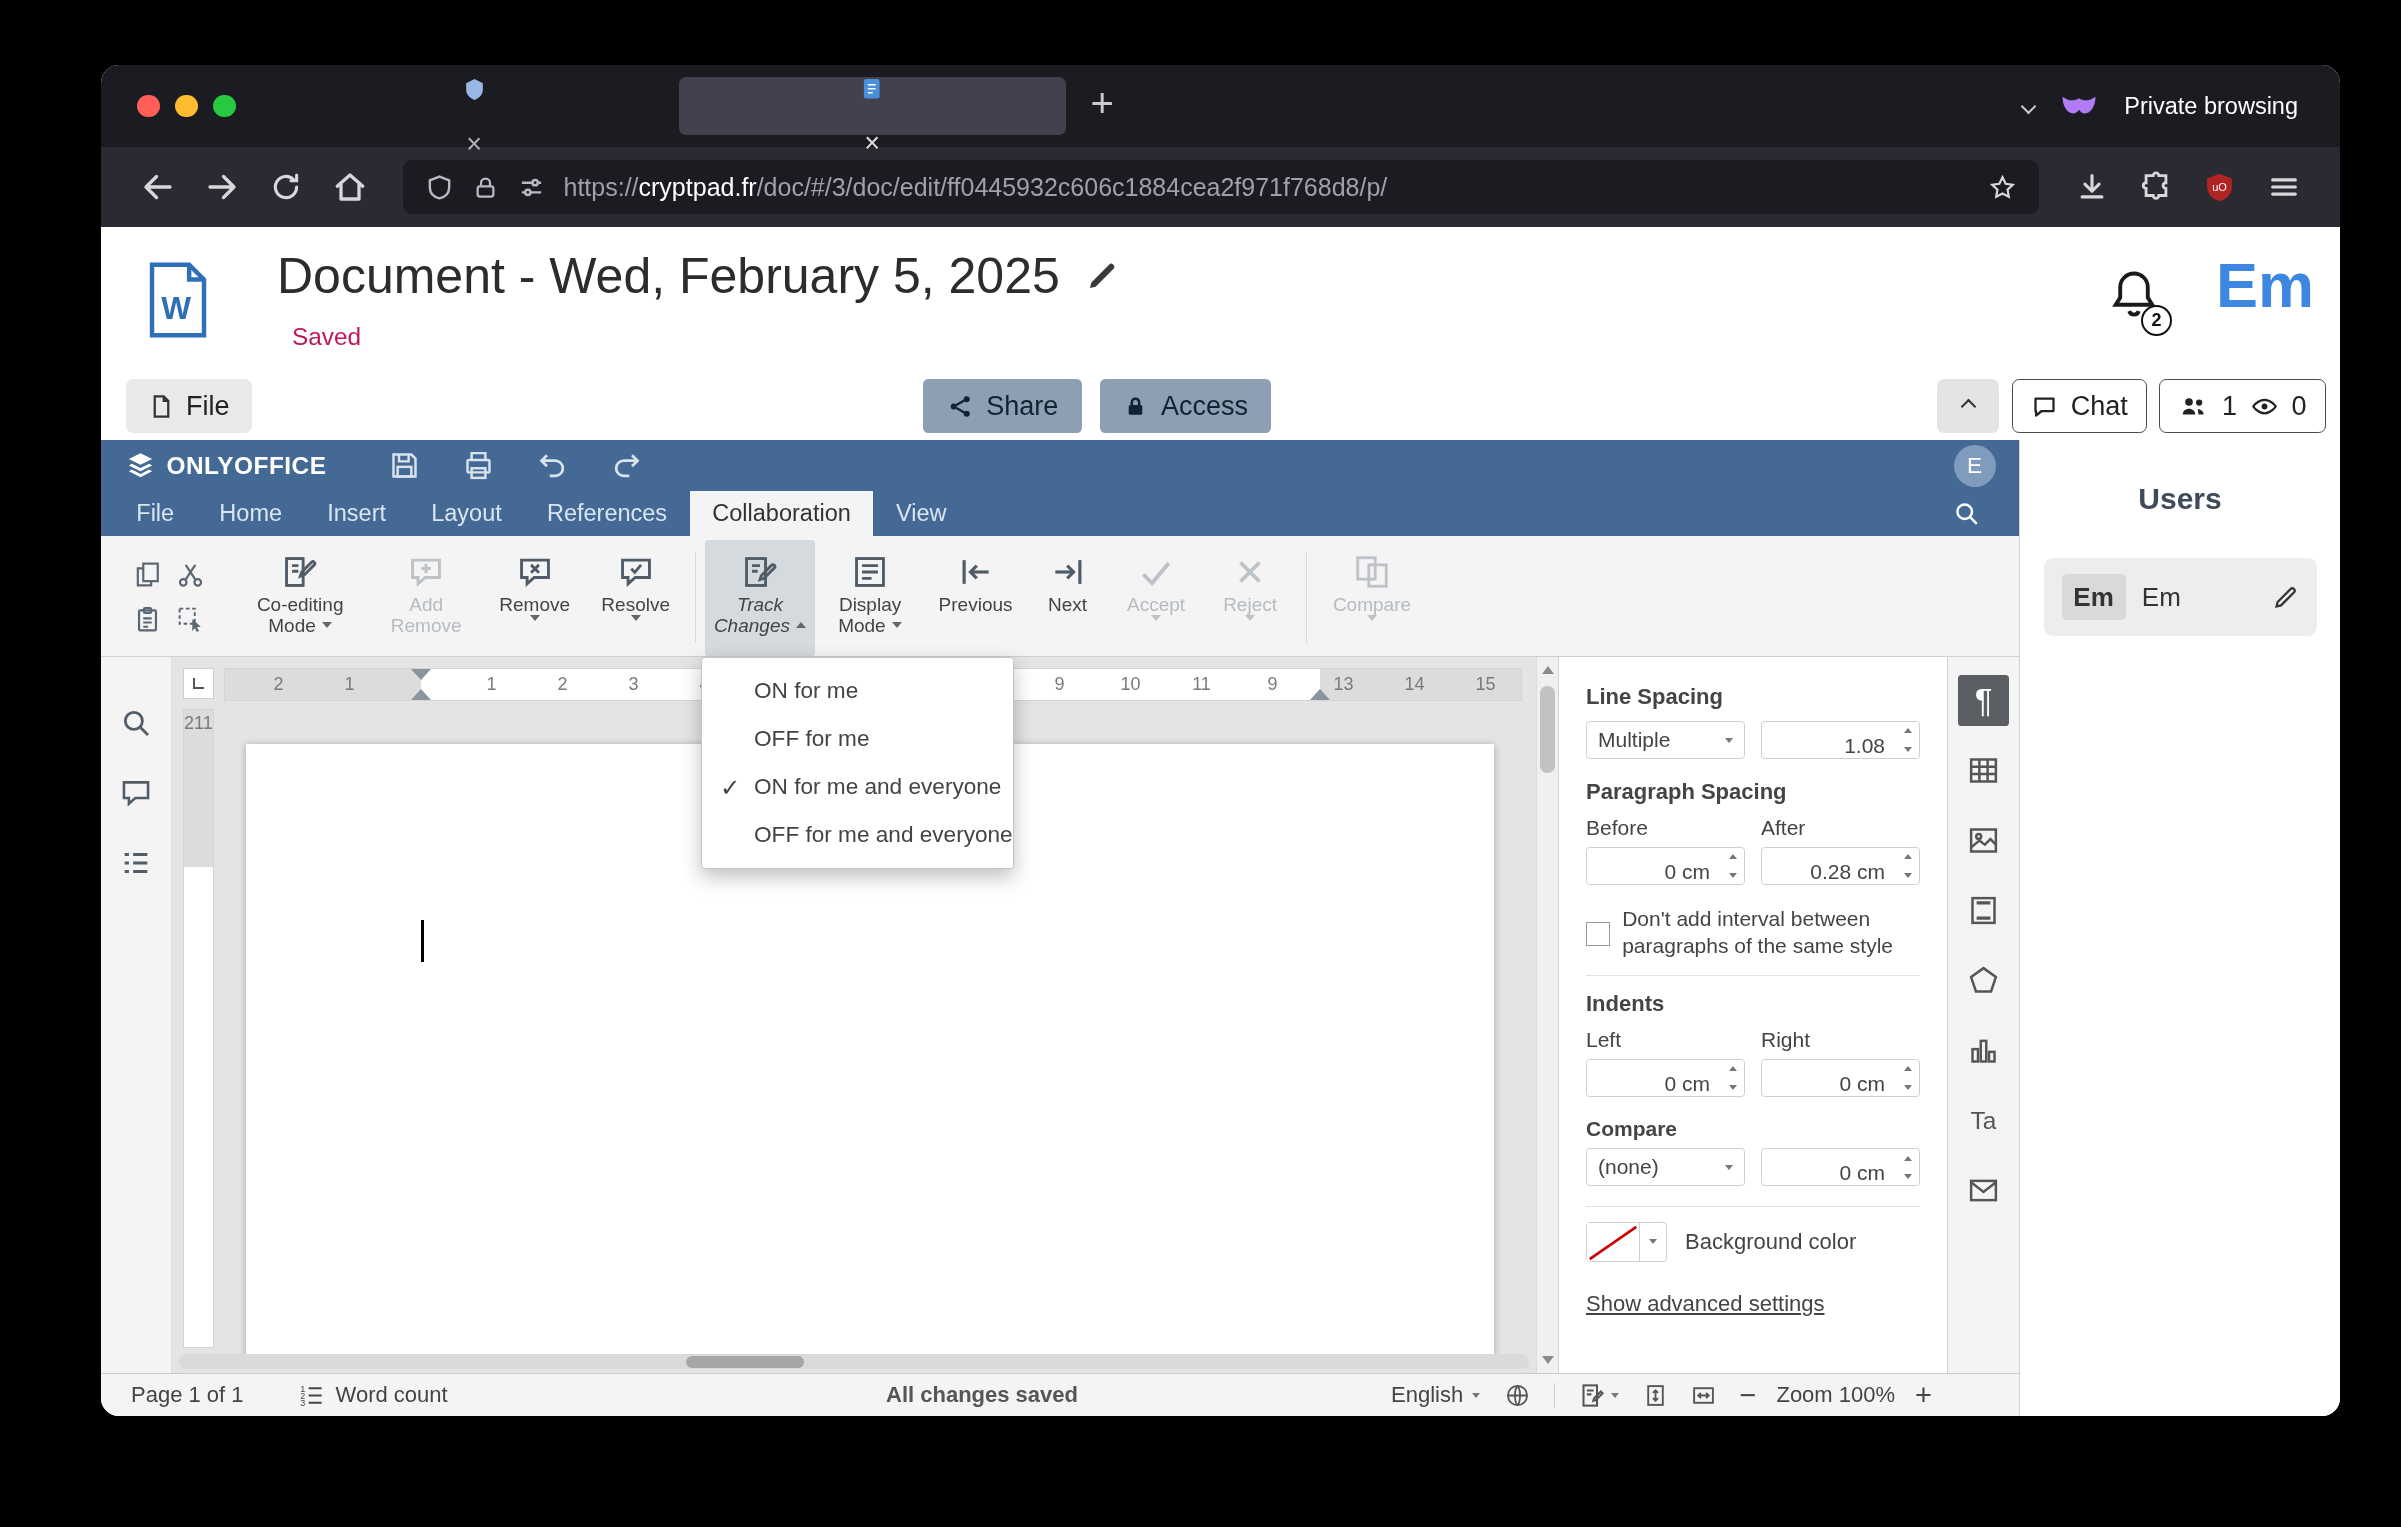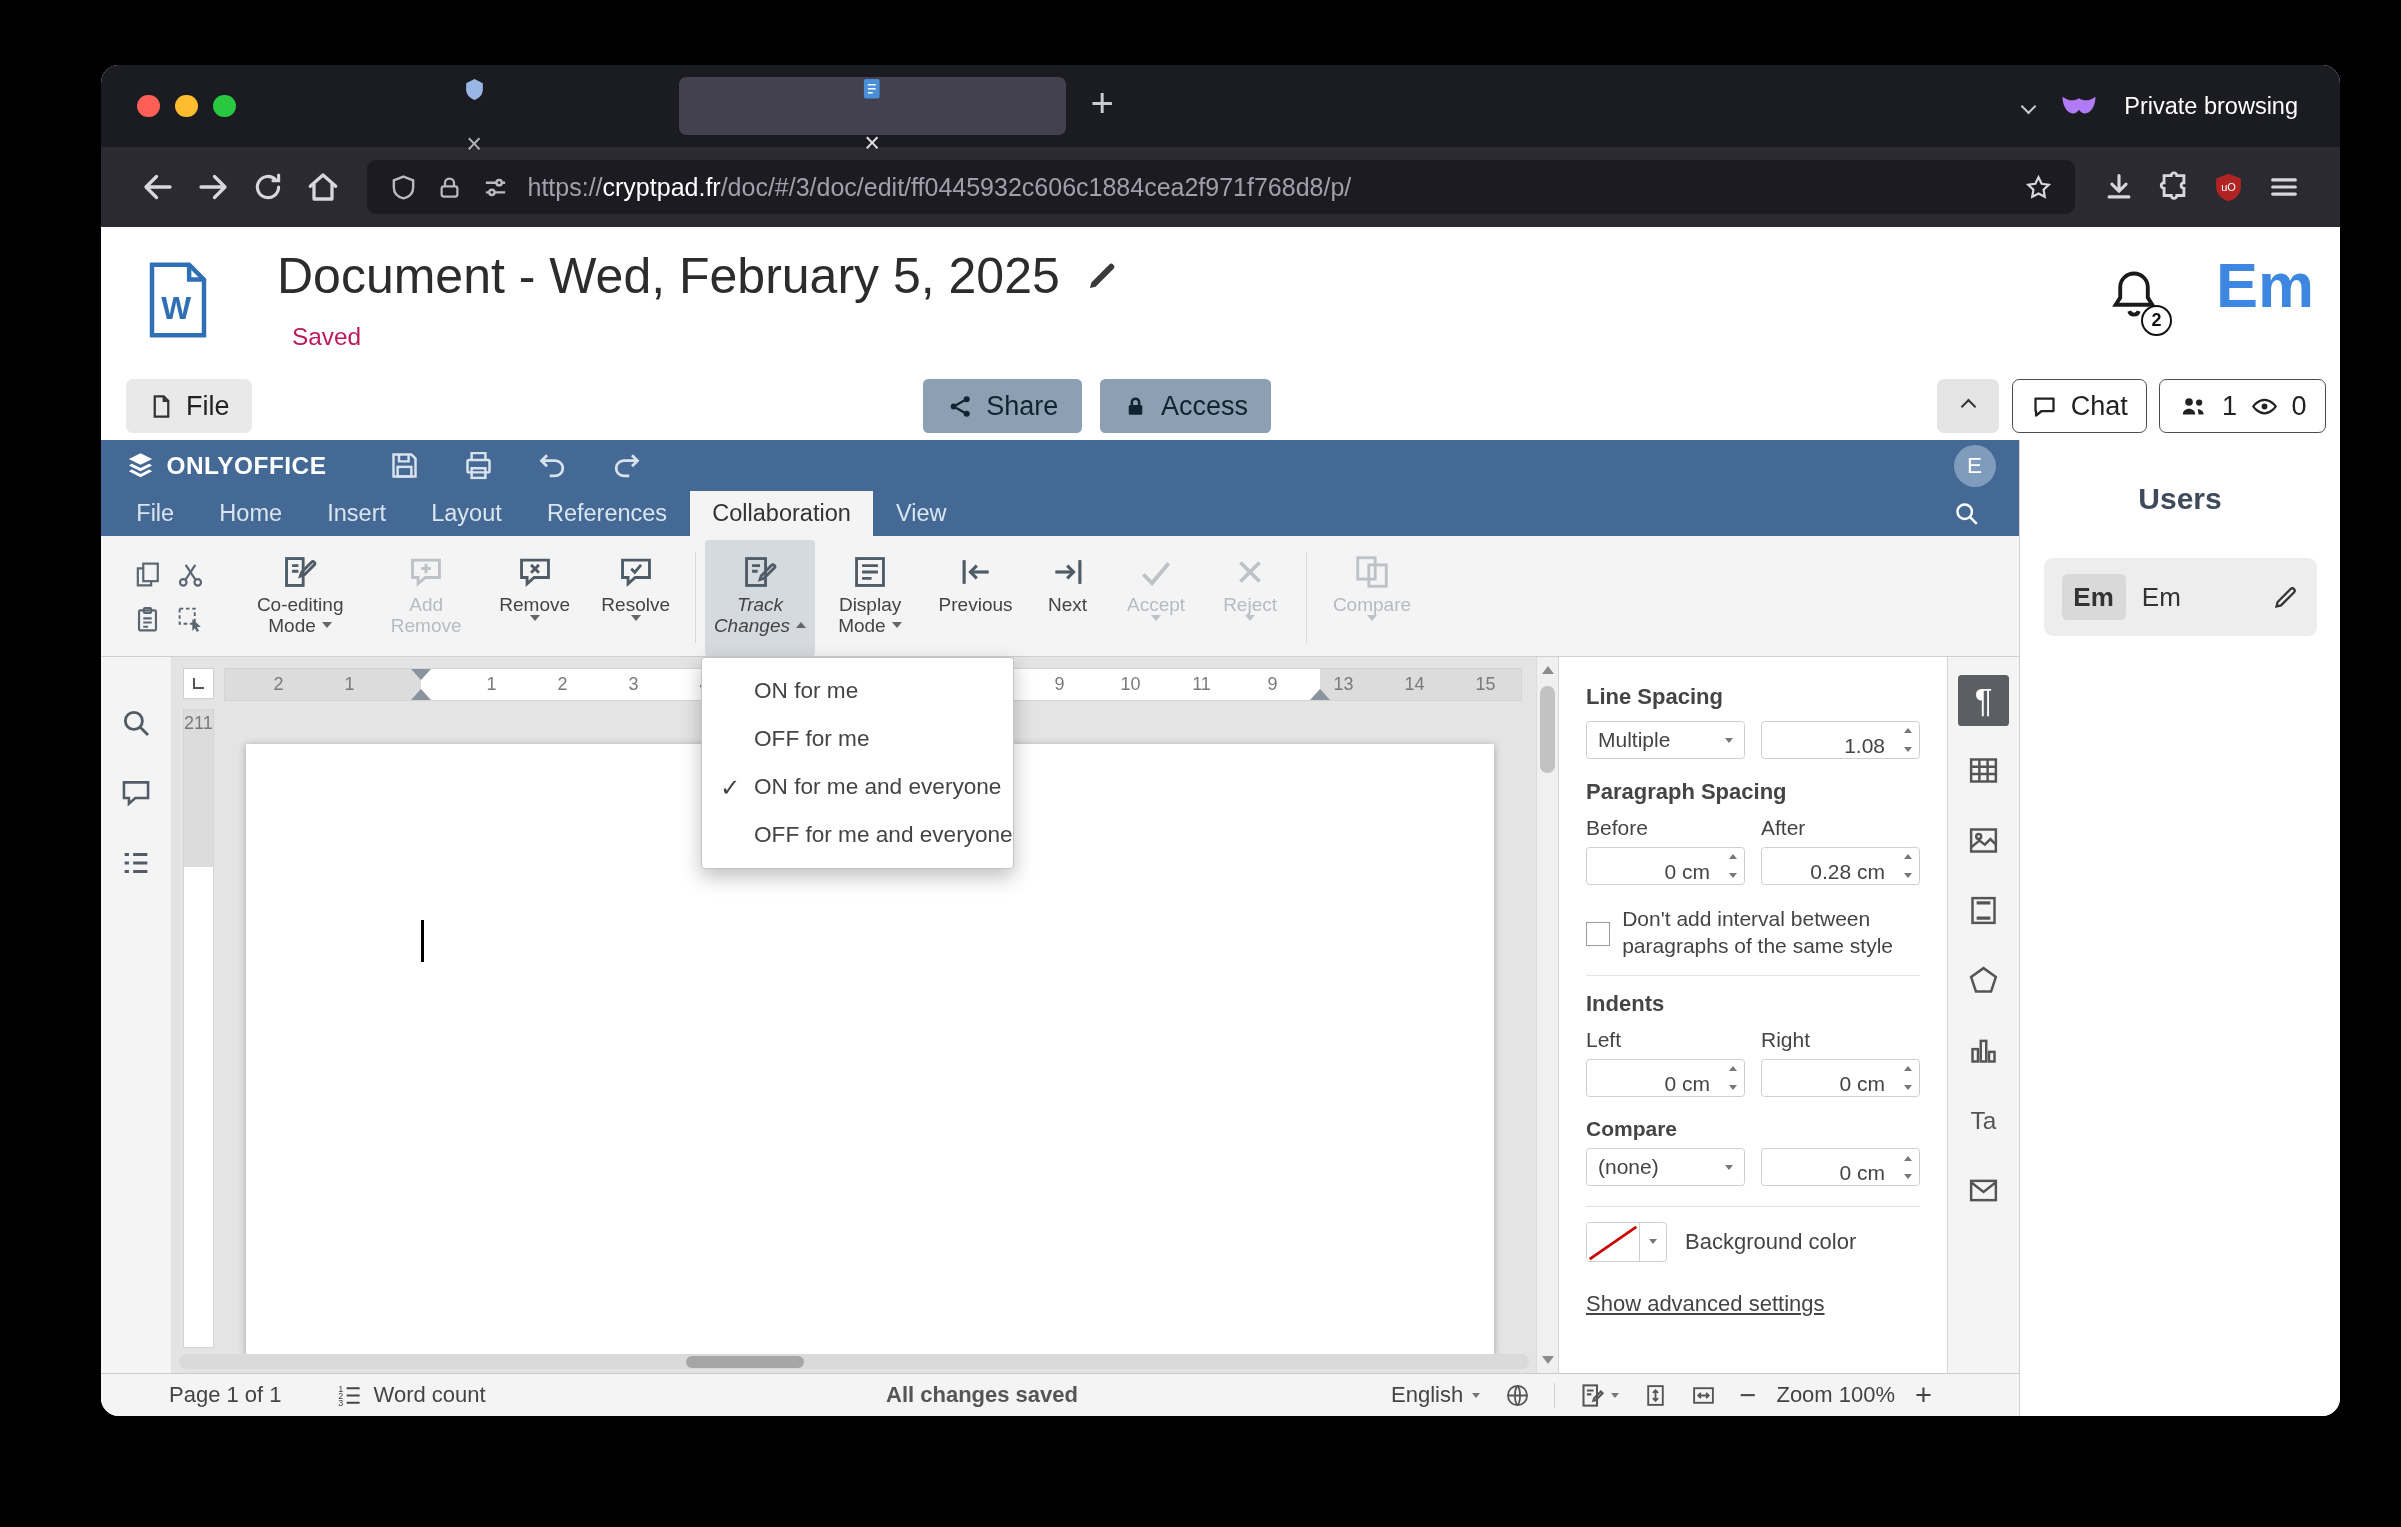--- a/index.html
+++ b/index.html
@@ -19,21 +19,21 @@
          gap:14.5px; padding:0 18px; color:#cbcbd2; font-size:22.6px;flex-direction:column; }
   .tab.active { background:#42414d; color:#fff; }
   .tab-title { white-space:nowrap; overflow:hidden; flex:1; }
   .tab-close { font-size:27px; opacity:.85; line-height:1; }
   .newtab { font-size:40px; color:#cbcbd2; padding:0 0 5.4px 25px; line-height:1; }
   .tabbar-right { margin-left:auto; display:flex; align-items:center; gap:27px; padding-right:42px; color:#fff; font-size:23.5px; }
   .cv { display:inline-block; width:11px; height:11px; border-right:2.7px solid currentColor; border-bottom:2.7px solid currentColor; transform:rotate(45deg); }
   .cv.up { transform:rotate(-135deg); }
 
   
-  .navbar { height:80px; background:#2b2a33; display:flex; align-items:center; padding:0 31px; gap:4px; flex:0 0 auto; }
+  .navbar { height:80px; background:#2b2a33; display:flex; align-items:center; padding:0 31px; gap:13px; flex:0 0 auto; }
   .nav-btn { width:51px; height:51px; display:flex; align-items:center; justify-content:center; color:#d7d7dc; }
   .urlbar { flex:1; height:54px; background:#1c1b22; border-radius:9px; margin:0 14.5px; display:flex; align-items:center; gap:18px; padding:0 22px; color:#b9b9c2; }
   .url-text { font-size:25px; white-space:nowrap; overflow:hidden; flex:1; color:#9fa0ab; }
   .url-text .dom { color:#fff; }
   .url-star { margin-left:auto; color:#d7d7dc; }
 
   
   .cp-header { height:213px; background:#fff; position:relative; flex:0 0 auto; }
   .cp-docicon { position:absolute; left:47px; top:34px; }
   .cp-title { position:absolute; left:176px; top:20px; font-size:50px; color:#2c2c2c; display:flex; align-items:center; gap:25px; }
@@ -150,21 +150,21 @@
   
   .tools { width:72px; background:#f4f4f4; border-left:0.9px solid #d4d4d4; display:flex; flex-direction:column;
            align-items:center; padding-top:18px; gap:19px; flex:0 0 auto; color:#555; }
   .tool-btn { width:51px; height:51px; display:flex; align-items:center; justify-content:center; border-radius:3.6px; }
   .tool-btn.active { background:#5b5f63; color:#fff; }
   .tool-para { font-size:33px; line-height:1; }
   .tool-ta { font-size:24.4px; }
 
   
   .status { height:43px; background:#f4f4f4; border-top:0.9px solid #cbcbcb; display:flex; align-items:center;
-            padding-left:68px; font-size:22px; color:#444; position:relative; flex:0 0 auto; }
+            padding-left:30px; font-size:22px; color:#444; position:relative; flex:0 0 auto; }
   .st-page { margin-right:54px; }
   .wc { display:flex; align-items:center; gap:11px; }
   .st-center { position:absolute; left:785px; font-weight:bold; color:#555; }
   .st-right { margin-left:auto; display:flex; align-items:center; gap:23.5px; padding-right:87px; }
   .st-lang { display:flex; align-items:center; gap:9px; }
   .st-sep { width:0.9px; height:25px; background:#d0d0d0; }
   .zbtn { font-size:29px; line-height:1; color:#444; }
   .st-ic { display:flex; align-items:center; gap:5.4px; color:#555; }
 
   

